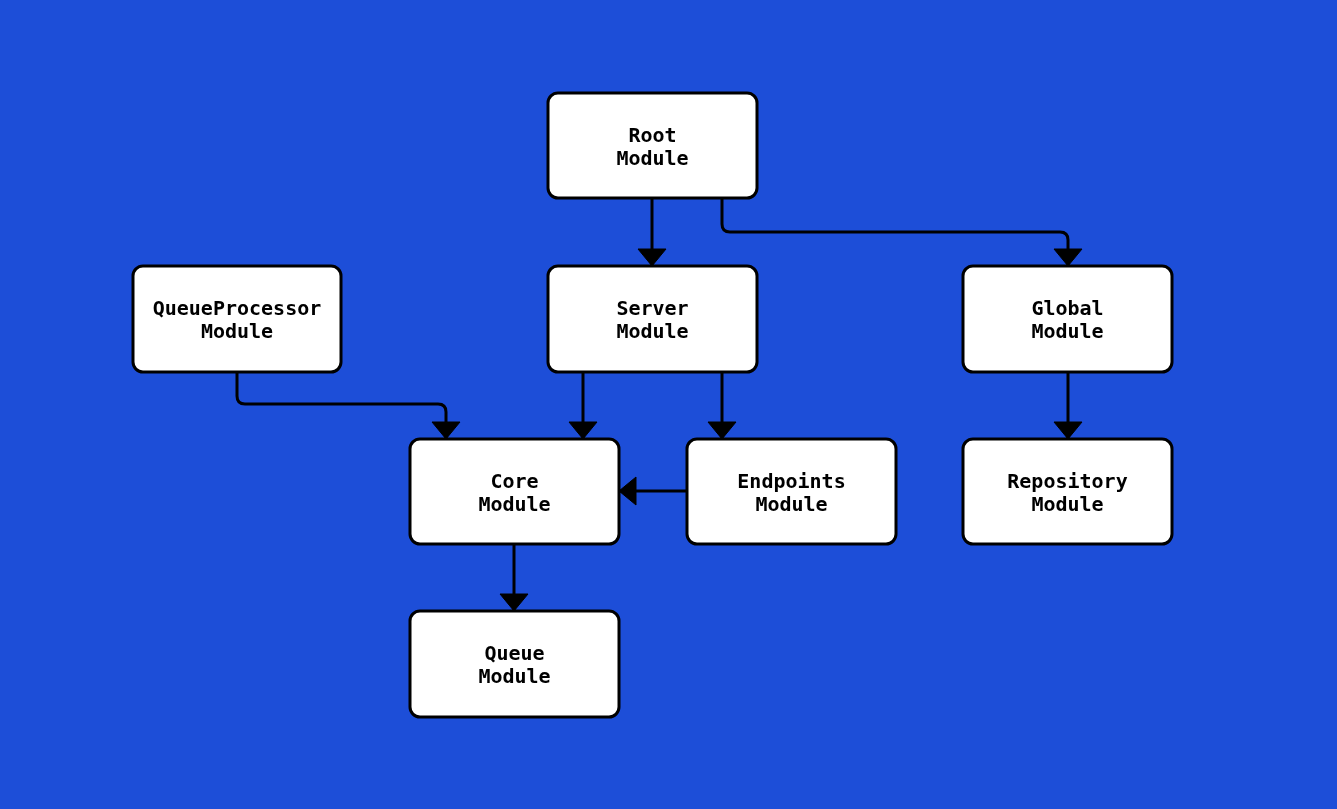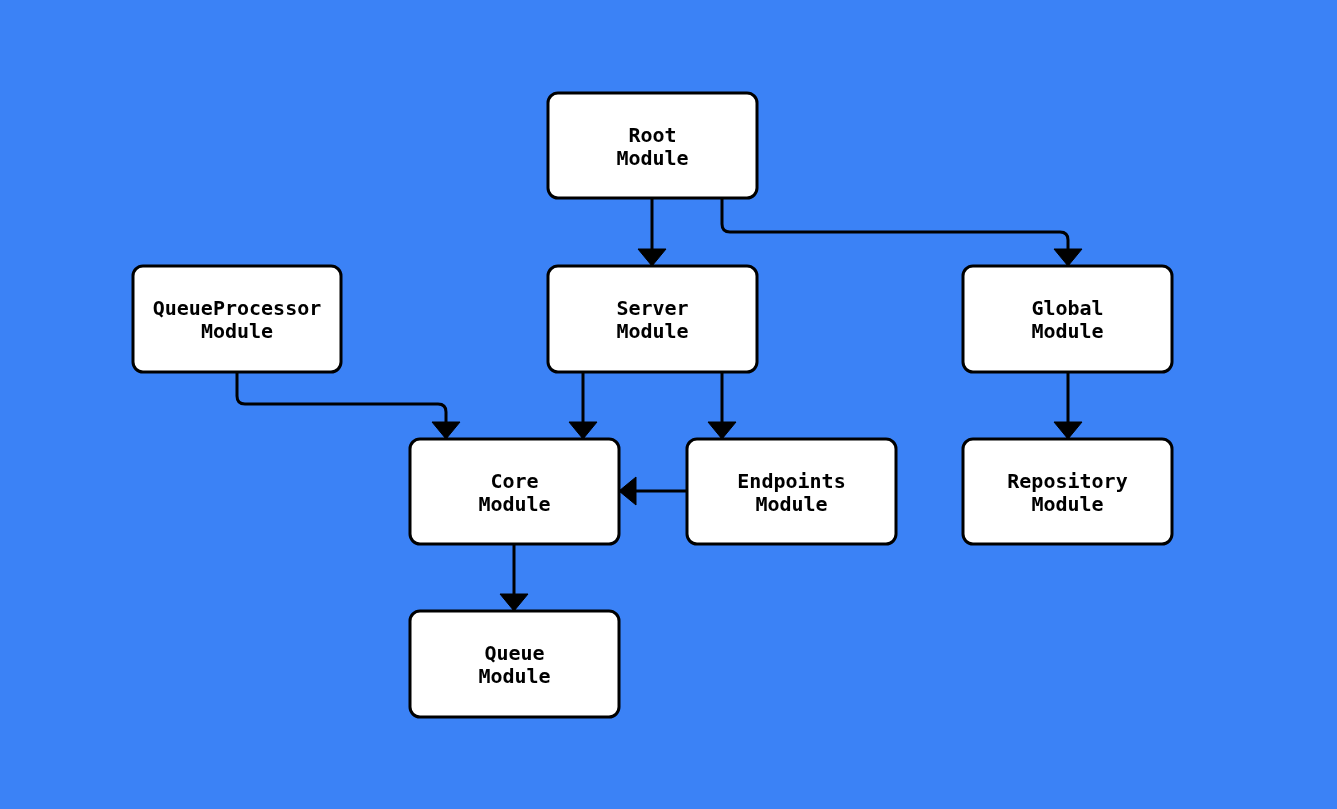--- a/index.html
+++ b/index.html
@@ -37,21 +37,21 @@
   .edge-arrow {
     fill: #000000;
     stroke: #000000;
     stroke-width: 1;
     stroke-linejoin: round;
   }
 </style>
 </head>
 <body>
 
-<div class="stage" style="background: #3b82f6;">
+<div class="stage" style="background: #1d4ed8;">
   <svg id="canvas" width="1337" height="809" viewBox="0 0 1337 809" xmlns="http://www.w3.org/2000/svg">
       <g>
         <path d="M 652 198 L 652 266" class="edge-line" stroke="#000000"></path>
         <polygon points="652,266 638,249 666,249" class="edge-arrow" fill="#000000"></polygon>
       </g>
       <g>
         <path d="M 722 198 L 722 224 Q 722 232 730 232 L 1060 232 Q 1068 232 1068 240 L 1068 266" class="edge-line" stroke="#000000"></path>
         <polygon points="1068,266 1054,249 1082,249" class="edge-arrow" fill="#000000"></polygon>
       </g>
       <g>

